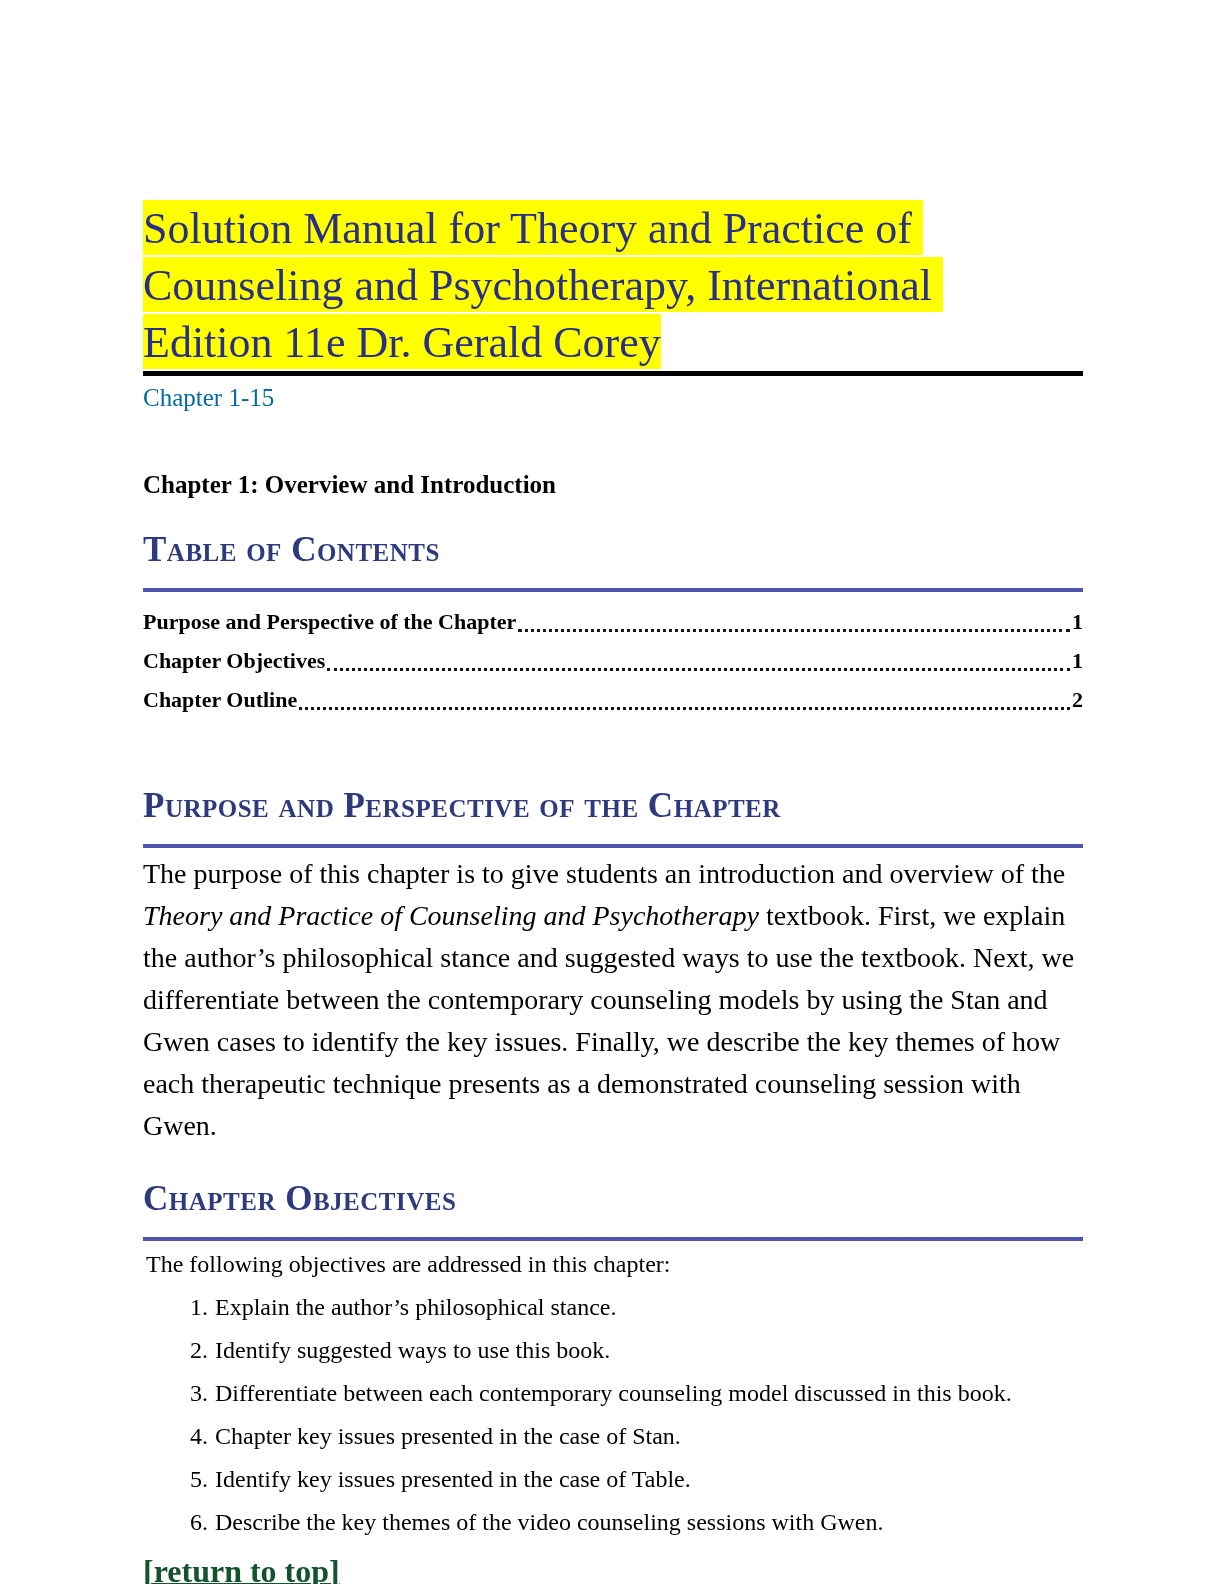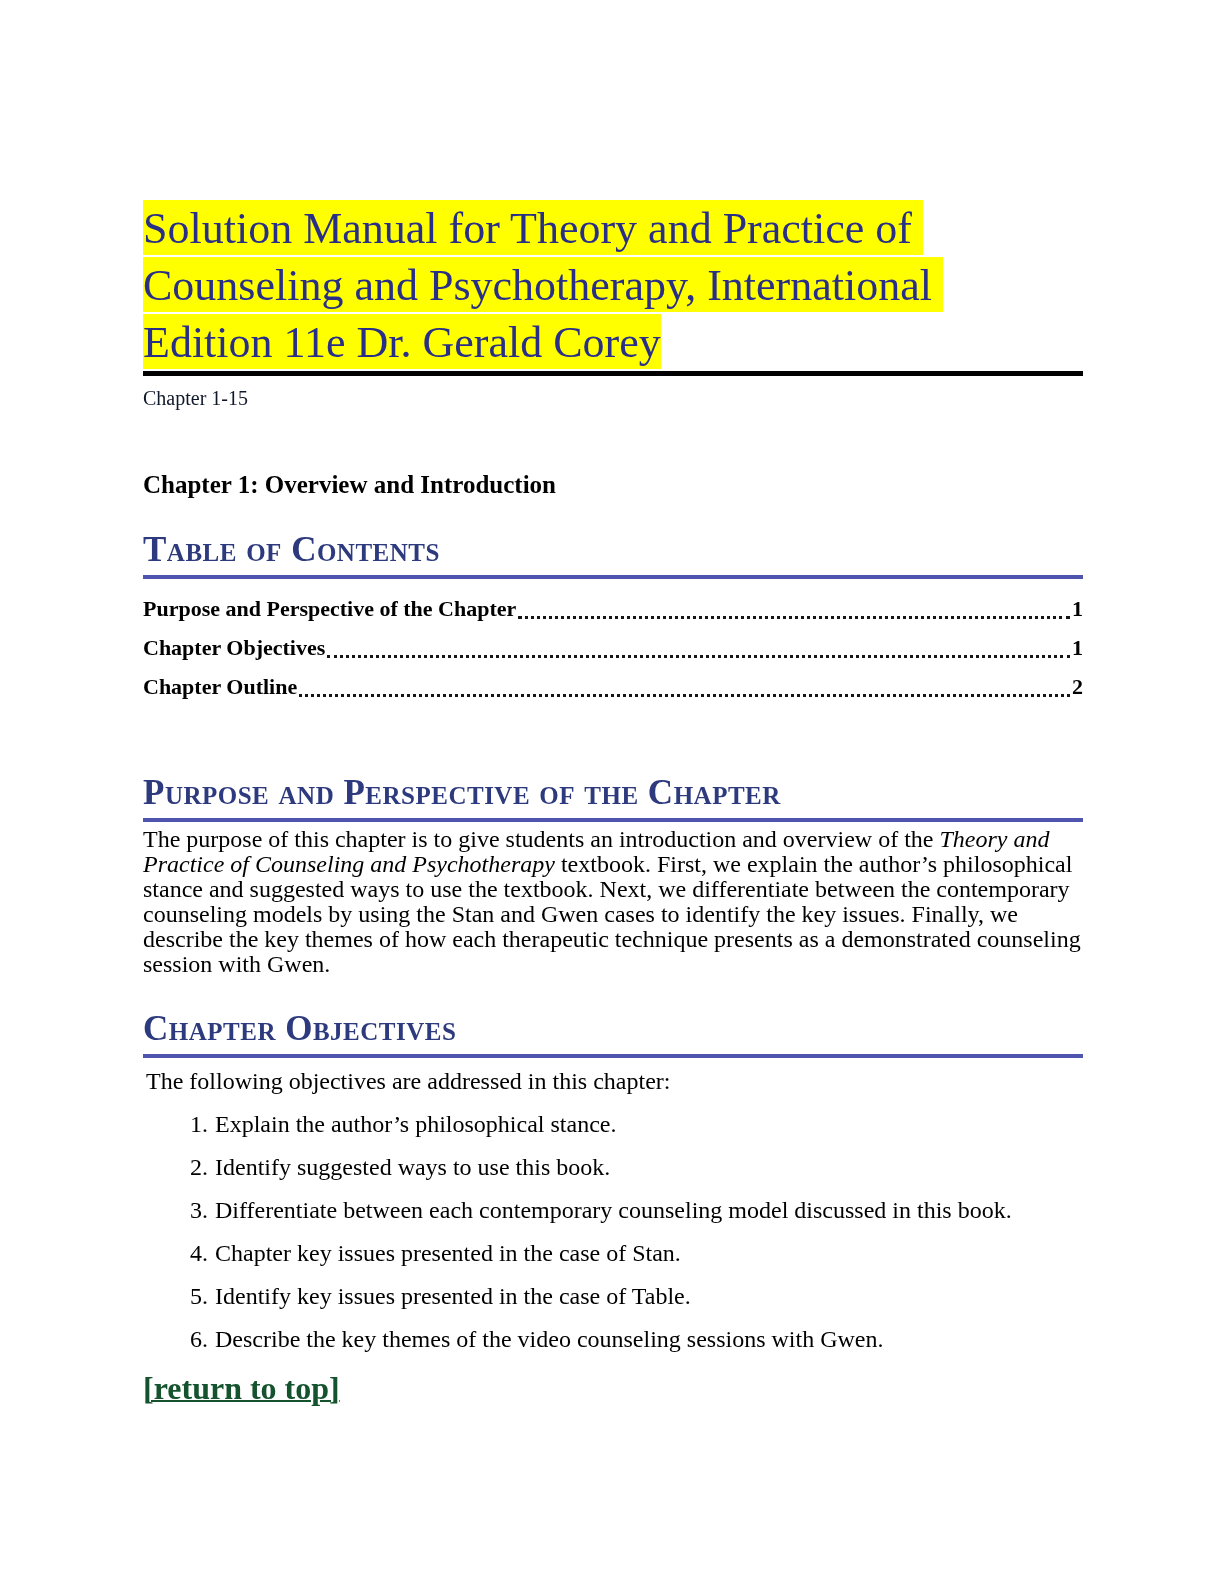--- a/index.html
+++ b/index.html
@@ -25,45 +25,45 @@
     font-weight: normal;
     color: #292f87;
     border-bottom: 5px solid #000000;
   }
   h1.doc-title .hl {
     background: #ffff00;
     white-space: pre-wrap;
     padding: 4px 0 2px 0;
   }
   .subtitle {
-    font-size: 20px;
+    font-size: 25px;
     line-height: 32px;
     margin-top: 6px;
-    color: #0f172a;
+    color: #0369a1;
   }
 
   
   .chapter-label {
     margin-top: 55px;
     font-size: 25px;
     line-height: 32px;
     font-weight: bold;
   }
 
   
   h2.section-heading {
     margin: 0;
     font-size: 35px;
     line-height: 40px;
     font-weight: bold;
     font-variant: small-caps;
     letter-spacing: 0.5px;
     color: #2d3a7e;
     border-bottom: 4px solid #4f55af;
-    padding-bottom: 5px;
+    padding-bottom: 18px;
   }
   h2.toc-heading      { margin-top: 29px; }
   h2.purpose-heading  { margin-top: 64px; }
   h2.objectives-heading { margin-top: 32px; }
 
   
   .toc { margin-top: 13px; }
   .toc-entry {
     display: flex;
     align-items: baseline;
@@ -81,22 +81,22 @@
     margin: 0 2px;
     align-self: flex-end;
     height: 0;
     margin-bottom: 12px;
   }
   .toc-page { flex: 0 0 auto; }
 
   
   p.body-text {
     margin: 5px 0 0 0;
-    font-size: 24px;
-    line-height: 25px;
+    font-size: 28px;
+    line-height: 42px;
   }
   p.body-text .italic { font-style: italic; }
   p.objectives-intro {
     margin: 9px 0 0 3px;
     font-size: 24px;
     line-height: 29px;
   }
 
   
   .objectives-list { margin-top: 16px; }

